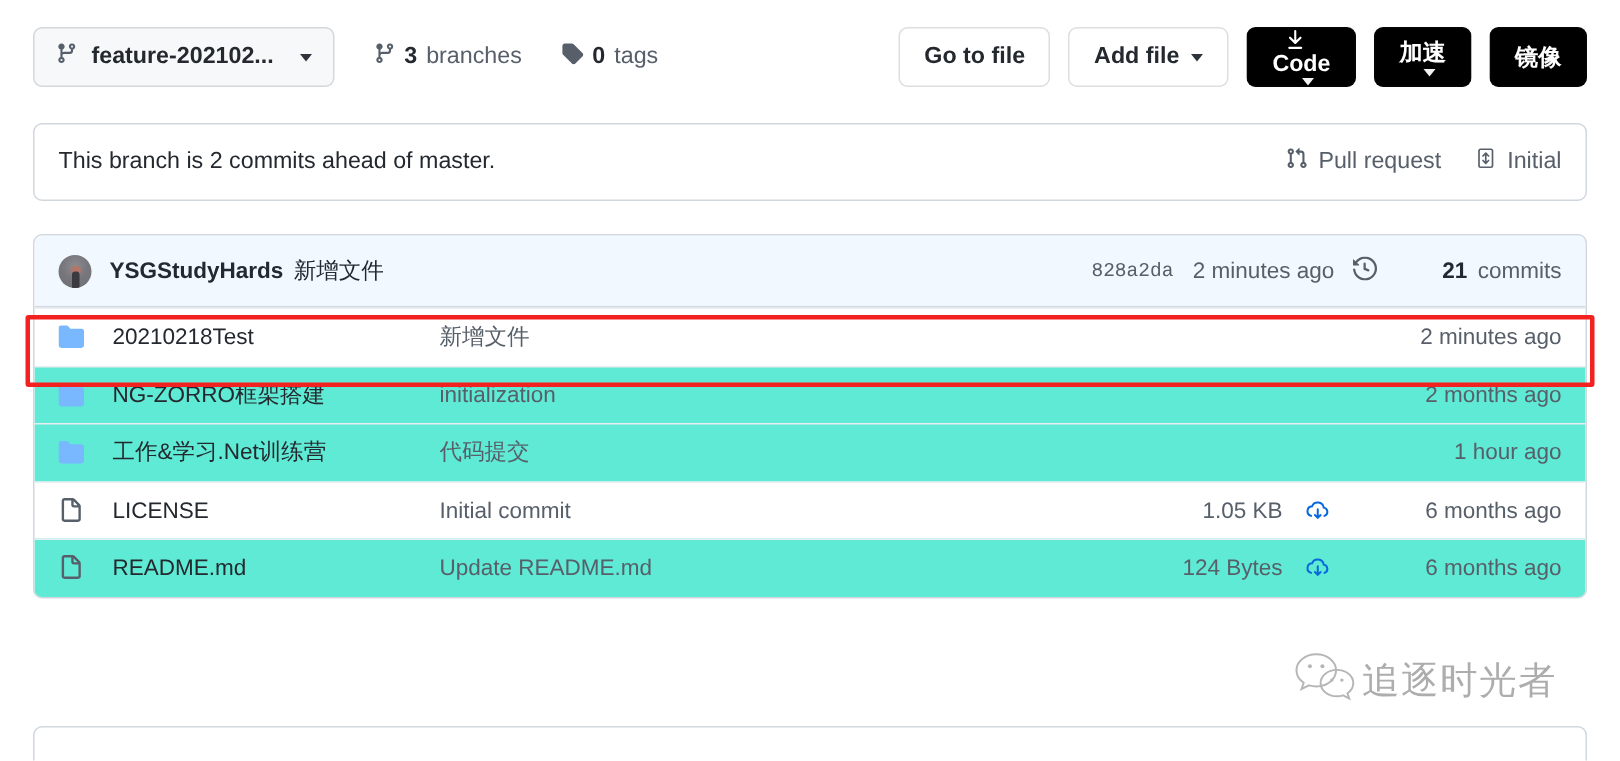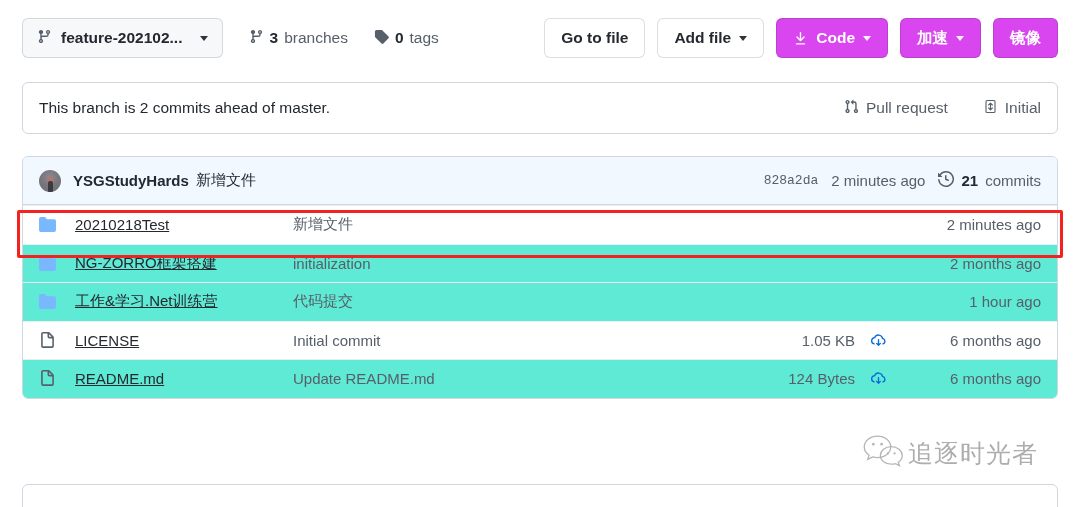--- a/index.html
+++ b/index.html
@@ -25,22 +25,23 @@
     border: 1px solid rgba(27,31,36,0.15);
     border-radius: 6px;
     background: #f6f8fa;
     color: #24292f;
     font-size: 15.5px; font-weight: bold;
     white-space: nowrap;
     cursor: pointer;
   }
   .btn.plain { background: #ffffff; }
   .btn.green {
-    background: #d946ef; border-color: rgba(27,31,36,0.15);
+    background: #000000; border-color: rgba(27,31,36,0.15);
     color: #ffffff;
+    flex-direction: column;
   }
   .branch-btn { min-width: 196px; justify-content: flex-start; gap: 9px; padding: 0 14px; }
   .branch-btn .lbl { flex: 1; text-align: left; }
 
   .caret {
     display: inline-block; width: 0; height: 0;
     border-left: 4.5px solid transparent;
     border-right: 4.5px solid transparent;
     border-top: 5px solid currentColor;
     margin-left: 8px;
@@ -60,21 +61,21 @@
   .panel {
     position: absolute; left: 22px; width: 1036px;
     border: 1px solid #d0d7de; border-radius: 6px;
     background: #ffffff;
   }
   #branch-note { top: 82px; height: 52px; }
   .note-inner {
     height: 100%; display: flex; align-items: center;
     padding: 0 16px; font-size: 15.5px; color: #24292f;
   }
-  .note-actions { margin-left: auto; display: flex; align-items: flex-end; gap: 35px; }
+  .note-actions { margin-left: auto; display: flex; align-items: flex-end; gap: 22px; }
   .note-action {
     display: inline-flex; align-items: center; gap: 7px;
     color: #57606a; font-size: 15.5px; cursor: pointer;
   }
 
   
   #files { top: 156px; overflow: hidden; }
   .commit-head {
     display: flex; align-items: center;
     height: 48px; padding: 0 16px;
@@ -102,33 +103,33 @@
   .commit-right { margin-left: auto; display: flex; align-items: center; gap: 13px; }
   .sha {
     font-family: "Liberation Mono", "DejaVu Sans Mono", monospace;
     font-size: 13px; color: #57606a; cursor: pointer;
   }
   .commit-time { font-size: 15px; color: #57606a; }
   .commits-count {
     display: inline-flex; align-items: center; gap: 7px;
     font-size: 15px; color: #57606a; cursor: pointer;
   }
-  .commits-count b { color: #24292f; font-weight: bold; }
+  .commits-count b { color: #24292f; font-weight: bold; margin-left: 36px; }
 
   .row {
     display: flex; align-items: center;
     height: 38.5px; padding: 0 16px;
     border-top: 1px solid #eaeef2;
     font-size: 15px;
   }
   .row.alt { background: #5eead4; }
   .row .icon-cell { width: 36px; flex: none; display: flex; align-items: center; }
   .row .name {
     width: 218px; flex: none; color: #24292f; cursor: pointer;
-    white-space: nowrap; overflow: hidden; text-overflow: ellipsis; text-decoration: underline;
+    white-space: nowrap; overflow: hidden; text-overflow: ellipsis;
   }
   .row .name.linked { text-decoration: underline; }
   .row .msg {
     flex: 1; color: #57606a; cursor: pointer;
     white-space: nowrap; overflow: hidden; text-overflow: ellipsis;
     padding-right: 14px;
   }
   .row .size { color: #57606a; text-align: right; white-space: nowrap; }
   .row .dl { width: 46px; flex: none; display: flex; justify-content: center; align-items: center; }
   .row .age { width: 140px; flex: none; text-align: right; color: #57606a; white-space: nowrap; }

